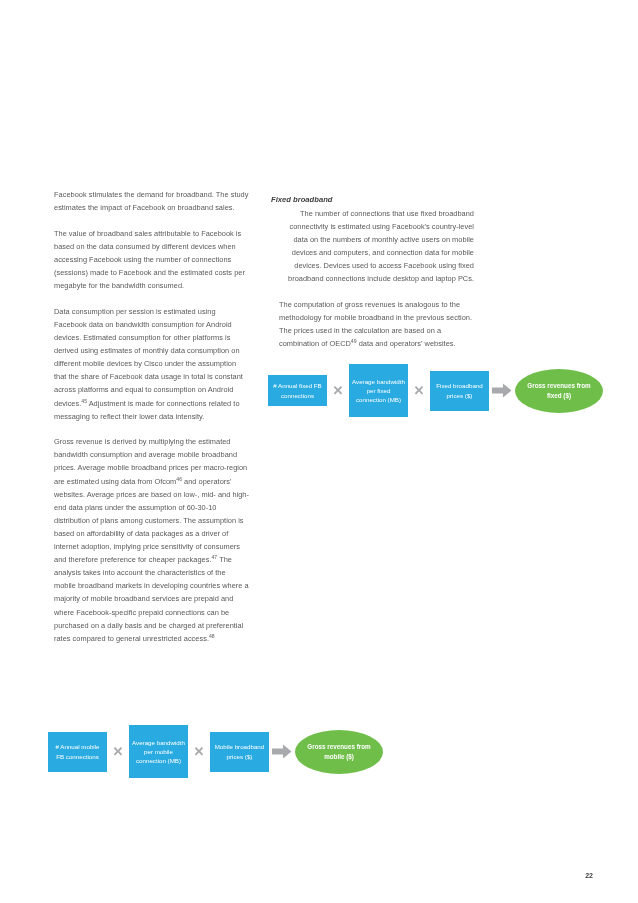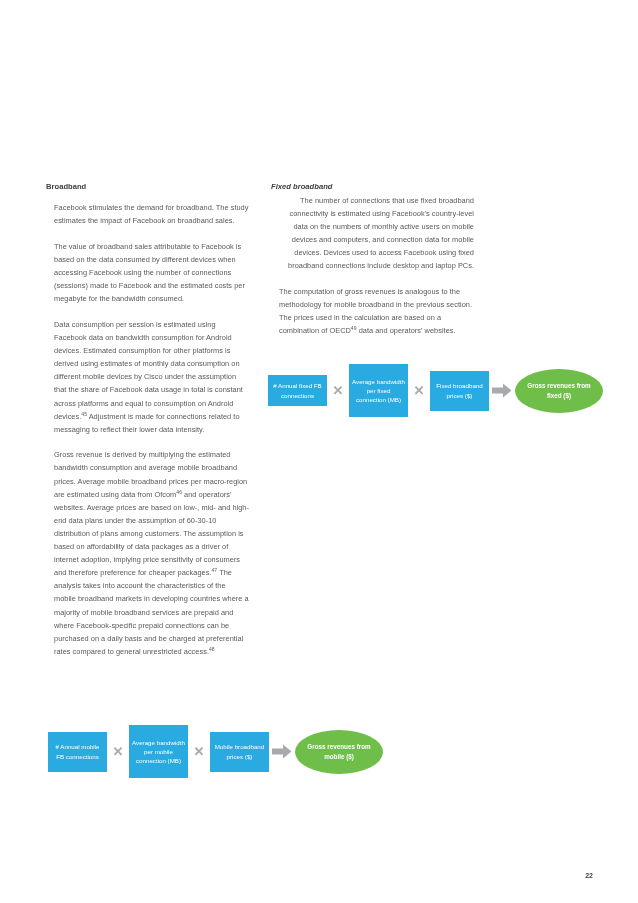--- a/index.html
+++ b/index.html
@@ -125,32 +125,31 @@
     font-weight: bold;
     color: #404041;
   }
 </style>
 </head>
 <body>
 
 <div class="page">
 
   <div class="col col-left">
-    <h3 class="sec-head">Broadband</h3>
     <p class="para">Facebook stimulates the demand for broadband. The study estimates the impact of Facebook on broadband sales.</p>
 
     <p class="para">The value of broadband sales attributable to Facebook is based on the data consumed by different devices when accessing Facebook using the number of connections (sessions) made to Facebook and the estimated costs per megabyte for the bandwidth consumed.</p>
 
     <p class="para"><span>Data consumption per session is estimated using Facebook data on bandwidth consumption for Android devices. Estimated consumption for other platforms is derived using estimates of monthly data consumption on different mobile devices by Cisco under the assumption that the share of Facebook data usage in total is constant across platforms and equal to consumption on Android devices.</span><sup>45</sup><span> Adjustment is made for connections related to messaging to reflect their lower data intensity.</span></p>
 
     <p class="para"><span>Gross revenue is derived by multiplying the estimated bandwidth consumption and average mobile broadband prices. Average mobile broadband prices per macro-region are estimated using data from Ofcom</span><sup>46</sup><span> and operators' websites. Average prices are based on low-, mid- and high-end data plans under the assumption of 60-30-10 distribution of plans among customers. The assumption is based on affordability of data packages as a driver of internet adoption, implying price sensitivity of consumers and therefore preference for cheaper packages.</span><sup>47</sup><span> The analysis takes into account the characteristics of the mobile broadband markets in developing countries where a majority of mobile broadband services are prepaid and where Facebook-specific prepaid connections can be purchased on a daily basis and be charged at preferential rates compared to general unrestricted access.</span><sup>48</sup></p>
   </div>
 
   <div class="col col-right">
-    <h4 class="sub-head" style="margin-top:0">Fixed broadband</h4>
+    <h4 class="sub-head" style="margin-top:13px">Fixed broadband</h4>
     <p class="para">The number of connections that use fixed broadband connectivity is estimated using Facebook's country-level data on the numbers of monthly active users on mobile devices and computers, and connection data for mobile devices. Devices used to access Facebook using fixed broadband connections include desktop and laptop PCs.</p>
 
     <p class="para"><span>The computation of gross revenues is analogous to the methodology for mobile broadband in the previous section. The prices used in the calculation are based on a combination of OECD</span><sup>49</sup><span> data and operators' websites.</span></p>
   </div>
 
   <div class="flow flow-fixed">
     <div class="node small"># Annual fixed FB connections</div>
     <div class="op">✕</div>
     <div class="node tall">Average bandwidth per fixed connection (MB)</div>
     <div class="op">✕</div>

